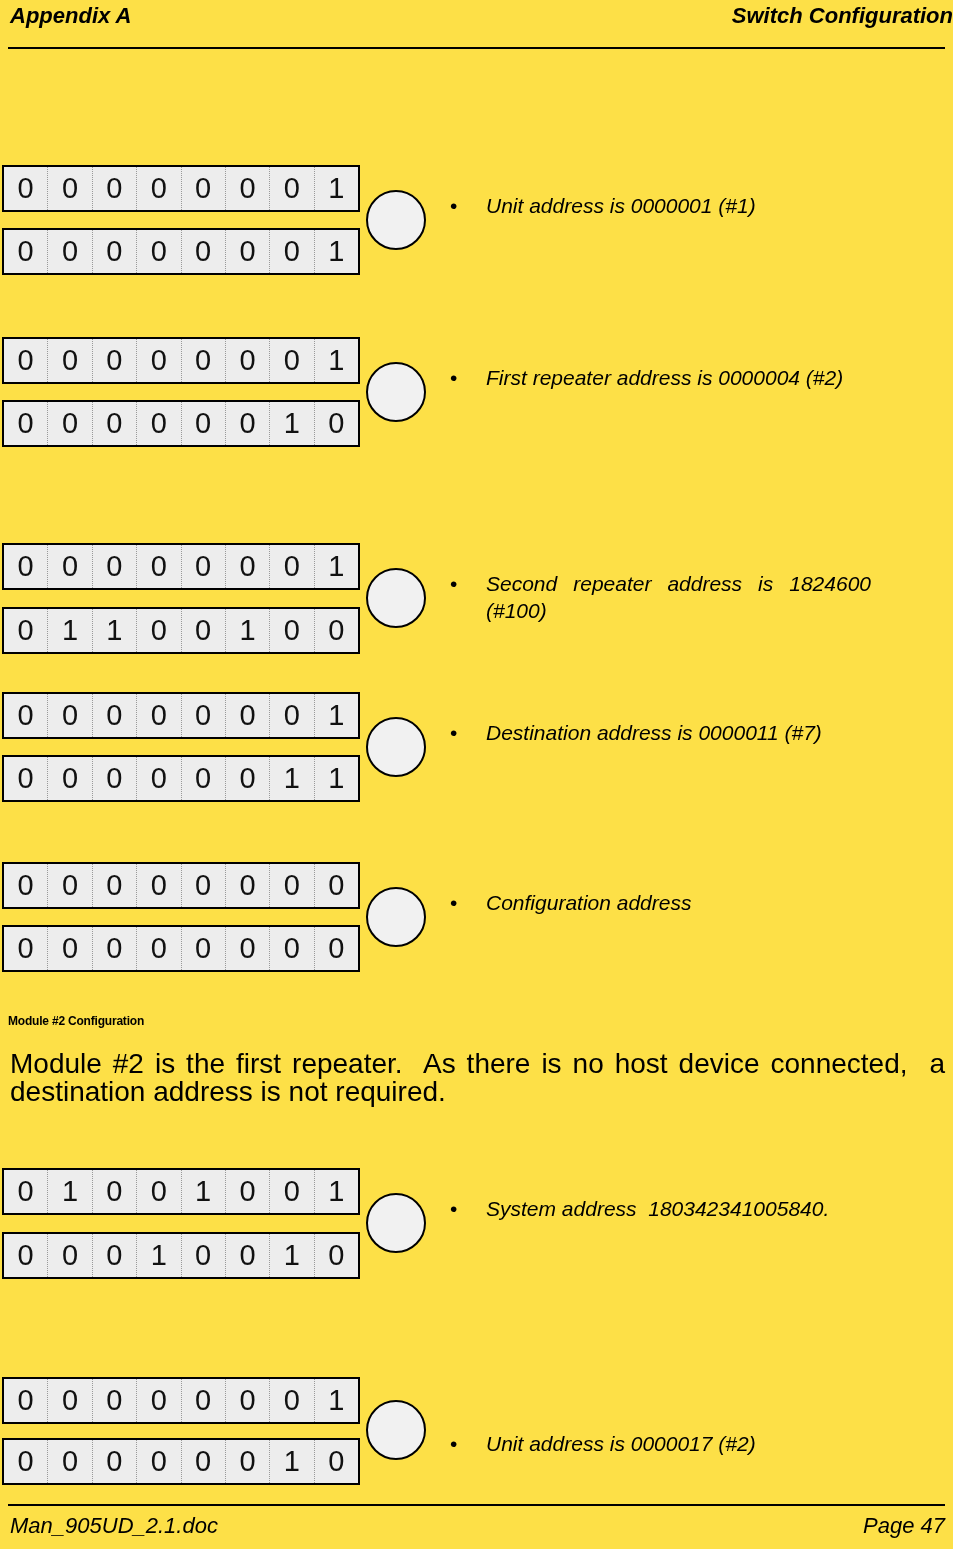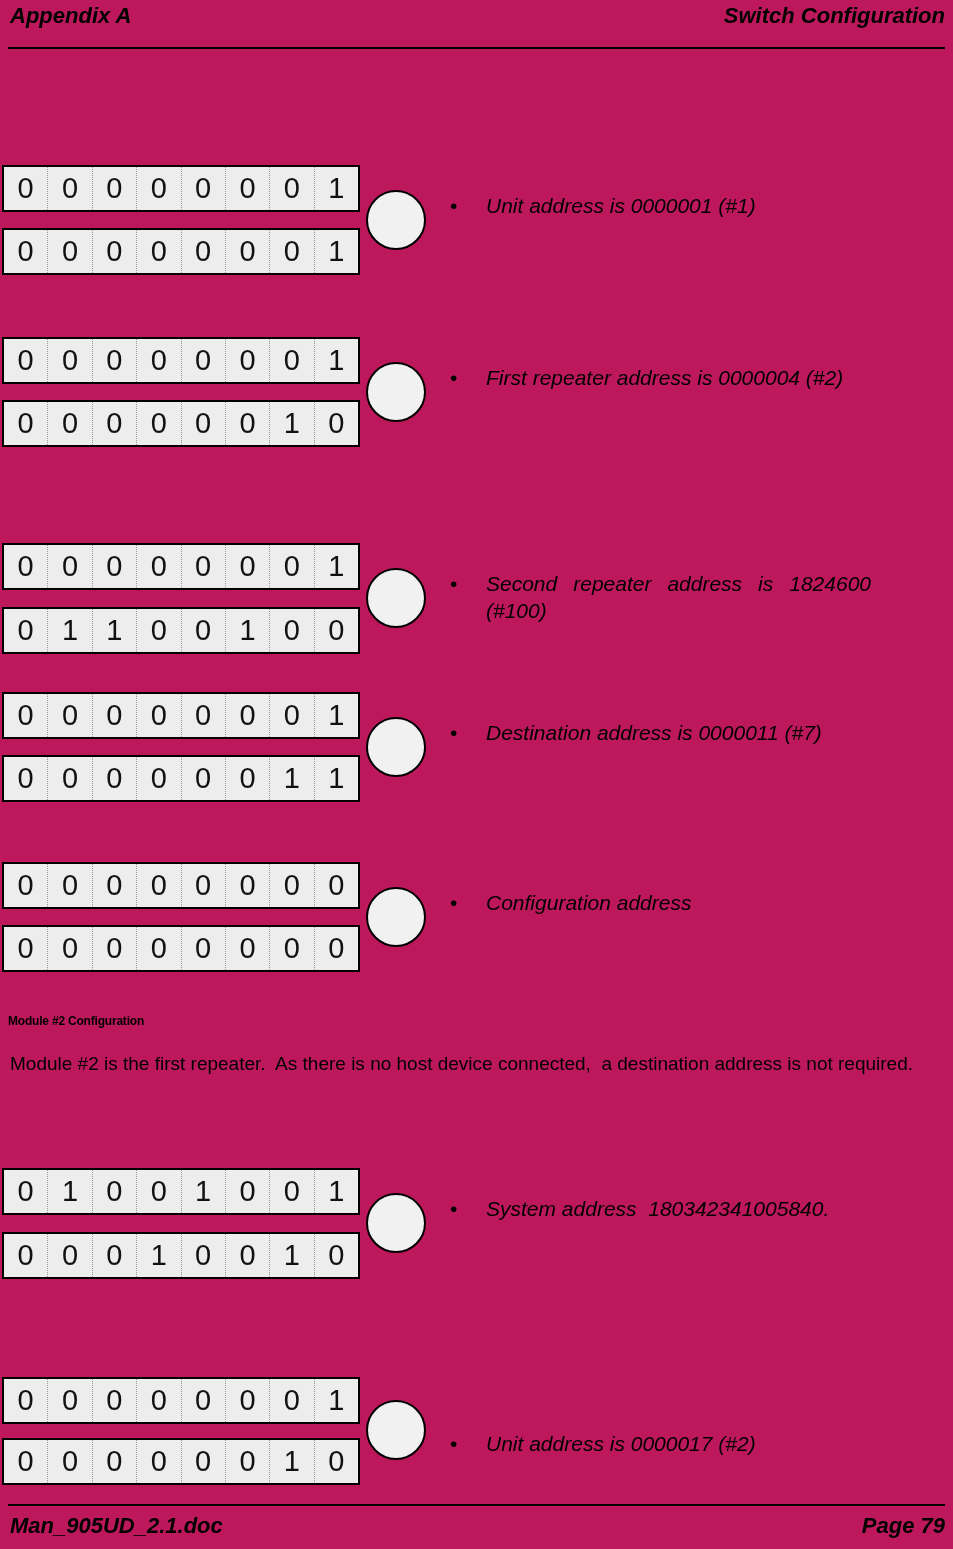--- a/index.html
+++ b/index.html
@@ -1,48 +1,48 @@
 <!DOCTYPE html>
 <html><head>
 <meta charset="utf-8">
 <style>
   html, body { margin: 0; padding: 0; background: #ffffff; }
   #page {
     position: relative;
     width: 953px;
     height: 1549px;
-    background: #be185d;
+    background: #fde047;
     font-family: "Liberation Sans", "DejaVu Sans", sans-serif;
     color: #000;
     overflow: hidden;
   }
   .hdr-text {
     position: absolute;
     top: 3px;
     font-size: 22px;
     font-weight: bold;
     font-style: italic;
     white-space: nowrap;
   }
   .hdr-left  { left: 10px; }
-  .hdr-right { right: 8px; text-align: left; }
+  .hdr-right { right: 0; text-align: left; }
   .rule {
     position: absolute;
     left: 8px;
     width: 937px;
     height: 2px;
     background: #000;
   }
   .rule.header { top: 47px; }
   .rule.footer { top: 1504px; }
   .ftr-text {
     position: absolute;
     top: 1513px;
     font-size: 22px;
-    font-weight: bold;
+    font-weight: normal;
     font-style: italic;
     white-space: nowrap;
   }
   .ftr-left  { left: 10px; }
   .ftr-right { right: 8px; }
 
   .pair { position: absolute; left: 0; width: 953px; }
   .sw-table {
     position: absolute;
     left: 2px;
@@ -97,21 +97,21 @@
     top: 1014px;
     font-size: 12px;
     font-weight: bold;
     letter-spacing: -0.2px;
   }
   .paragraph {
     position: absolute;
     left: 10px;
     top: 1050px;
     width: 935px;
-    font-size: 19px;
+    font-size: 28px;
     line-height: 28px;
     text-align: justify;
     white-space: pre-wrap;
   }
 </style>
 </head>
 <body>
 
 <div id="page">
 
@@ -309,15 +309,15 @@
       <span class="note-text">Unit address is 0000017 (#2)</span>
     </div>
   </div>
     </div>
 
   <div class="sec-heading">Module #2 Configuration</div>
   <div class="paragraph">Module #2 is the first repeater.  As there is no host device connected,  a destination address is not required.</div>
 
   <div class="rule footer"></div>
   <div class="ftr-text ftr-left">Man_905UD_2.1.doc</div>
-  <div class="ftr-text ftr-right">Page 79</div>
+  <div class="ftr-text ftr-right">Page 47</div>
 
 </div>
 
 </body></html>

